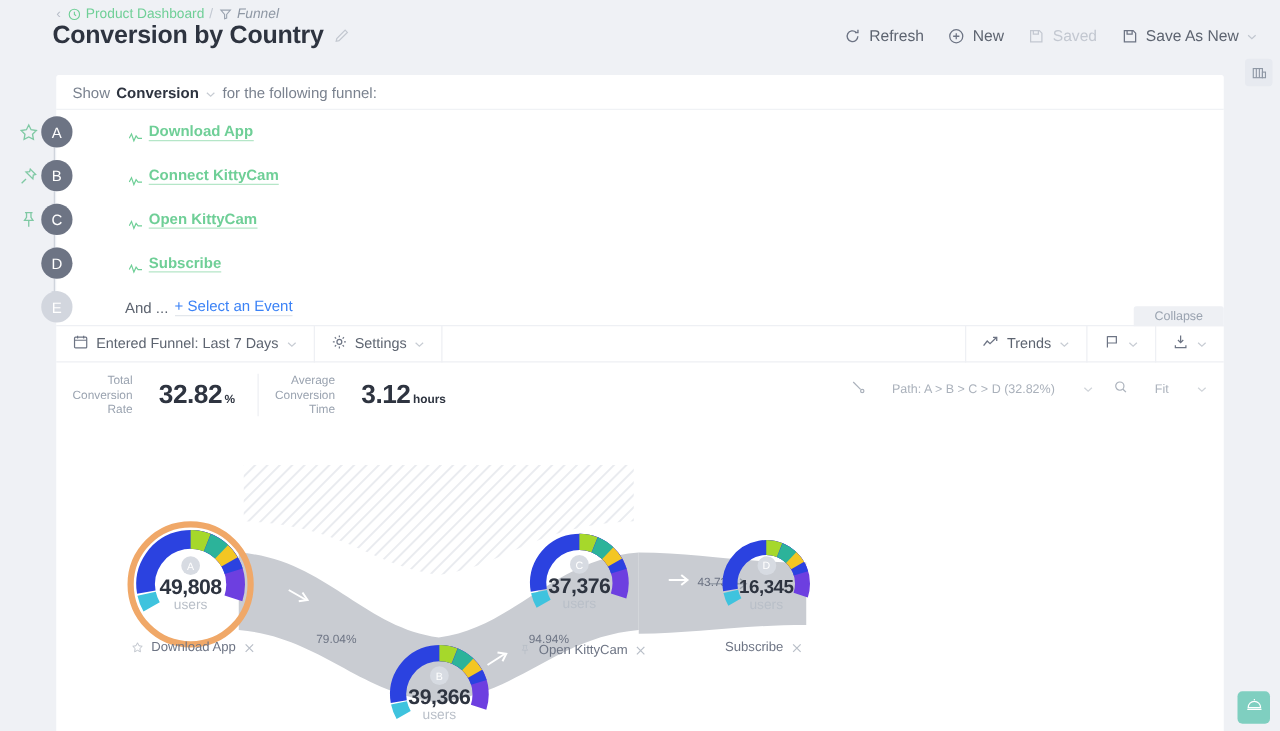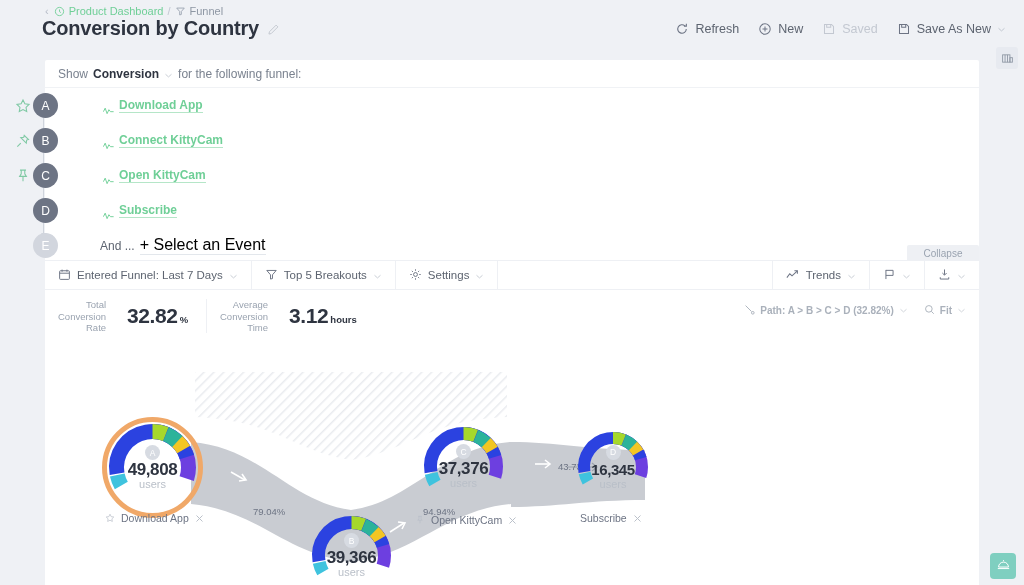--- a/index.html
+++ b/index.html
@@ -13,21 +13,21 @@
 
   
   .header { position: absolute; left: 0; top: 0; width: 1024px; height: 48px; }
   .breadcrumb {
     position: absolute; left: 45px; top: 5px;
     font-size: 11px; color: #9aa3b0; display: flex; align-items: center; gap: 4px;
   }
   .bc-back { color: #b7bdc8; font-size: 11px; margin-right: 1px; }
   .bc-link { color: #6fcf97; text-decoration: none; }
   .bc-sep { color: #c2c8d2; }
-  .bc-cur { color: #8e97a4; }
+  .bc-cur { color: #8e97a4; font-style: italic; }
   .bc-ico { display: inline-block; width: 11px; height: 11px; vertical-align: -1px; }
 
   .title-row { position: absolute; left: 42px; top: 17px; display: flex; align-items: center; gap: 8px; }
   .page-title { font-size: 20px; font-weight: bold; color: #2e3440; letter-spacing: -.2px; }
   .pencil { width: 13px; height: 13px; opacity: .45; }
 
   .hdr-actions { position: absolute; right: 18px; top: 22px; display: flex; align-items: center; gap: 19px; }
   .hact { display: flex; align-items: center; gap: 6px; font-size: 12.5px; color: #5d6470; cursor: pointer; }
   .hact.disabled { color: #c3c8d1; cursor: default; }
   .hact svg { display: block; }
@@ -67,21 +67,21 @@
   .arrowhead { position: absolute; left: -4.5px; width: 0; height: 0;
     border-left: 3px solid transparent; border-right: 3px solid transparent;
     border-top: 4px solid #cfd4dc; z-index: 1; }
   .step-label { position: absolute; left: 58px; display: flex; align-items: center; gap: 5px; }
   .step-name {
     font-size: 12px; font-weight: bold; color: #6fcf97;
     border-bottom: 1px solid #b5e6c8; cursor: pointer;
   }
   .wave { width: 11px; height: 9px; }
   .and-txt { font-size: 12px; color: #5d6470; }
-  .sel-event { font-size: 16px; color: #000000; border-bottom: 1px solid #e3e7ec; cursor: pointer; }
+  .sel-event { font-size: 12px; color: #3b82f6; border-bottom: 1px solid #e3e7ec; cursor: pointer; }
 
   
   .rail { position: absolute; left: -30px; top: 0; width: 24px; }
   .rail-ico { position: absolute; left: 0; width: 16px; height: 16px; cursor: pointer; }
 
   
   .toolbar {
     position: absolute; left: 0; top: 200px; width: 934px; height: 30px;
     border-top: 1px solid #eef0f4; border-bottom: 1px solid #eef0f4;
     display: flex; align-items: center;
@@ -104,21 +104,21 @@
   .metrics { position: absolute; left: 0; top: 230px; width: 934px; height: 52px; }
   .metric { position: absolute; display: flex; align-items: center; gap: 7px; }
   .m-label {
     font-size: 9.5px; color: #9aa3b0; line-height: 11.5px; text-align: right; white-space: pre-line;
   }
   .m-value { font-size: 21px; font-weight: bold; color: #2e3440; letter-spacing: -.4px; margin-left: 14px; }
   .m-unit { font-size: 9.5px; font-weight: bold; color: #2e3440; margin-left: 2px; }
   .m-div { position: absolute; width: 1px; height: 34px; background: #eef0f4; top: 9px; }
 
   .path-ctl { position: absolute; right: 13px; top: 14px; display: flex; align-items: center; gap: 16px; }
-  .pc { display: flex; align-items: center; gap: 5px; font-size: 10px; color: #aab1bb; cursor: pointer; font-weight: bold; }
+  .pc { display: flex; align-items: center; gap: 22px; font-size: 10px; color: #aab1bb; cursor: pointer; }
 
   
   .chart { position: absolute; left: 0; top: 282px; width: 934px; height: 248px; overflow: hidden; }
   .chart svg { display: block; }
 
   .node-label {
     position: absolute; display: flex; align-items: center; gap: 6px;
     font-size: 10.5px; color: #6d7484; white-space: nowrap;
   }
   .node-label .x { width: 9px; height: 9px; cursor: pointer; }
@@ -356,33 +356,20 @@
         </span>
         <span>Entered Funnel: Last 7 Days</span>
         <span class="caret">
           <svg viewBox="0 0 12 12" width="9" height="9" fill="none" stroke="#9aa3b0" stroke-width="1.3">
               <path d="M2 4.3l4 3.6 4-3.6"></path>
             </svg>
         </span>
       </div>
 
 
-      <div class="tb-item">
-        <span>
-          <svg viewBox="0 0 16 16" width="13" height="13" fill="none" stroke="#6d7484" stroke-width="1.2">
-            <path d="M2.2 3h11.6l-4.6 5.4v4.6L6.8 13.6V8.4z"></path>
-          </svg>
-        </span>
-        <span>Top 5 Breakouts</span>
-        <span class="caret">
-          <svg viewBox="0 0 12 12" width="9" height="9" fill="none" stroke="#9aa3b0" stroke-width="1.3">
-              <path d="M2 4.3l4 3.6 4-3.6"></path>
-            </svg>
-        </span>
-      </div>
 
       <div class="tb-item">
         <span>
           <svg viewBox="0 0 16 16" width="13" height="13" fill="none" stroke="#6d7484" stroke-width="1.2">
             <circle cx="8" cy="8" r="2.4"></circle>
             <path d="M8 1.6v1.8M8 12.6v1.8M1.6 8h1.8M12.6 8h1.8M3.5 3.5l1.3 1.3M11.2 11.2l1.3 1.3M12.5 3.5l-1.3 1.3M4.8 11.2l-1.3 1.3"></path>
           </svg>
         </span>
         <span>Settings</span>
         <span class="caret">

